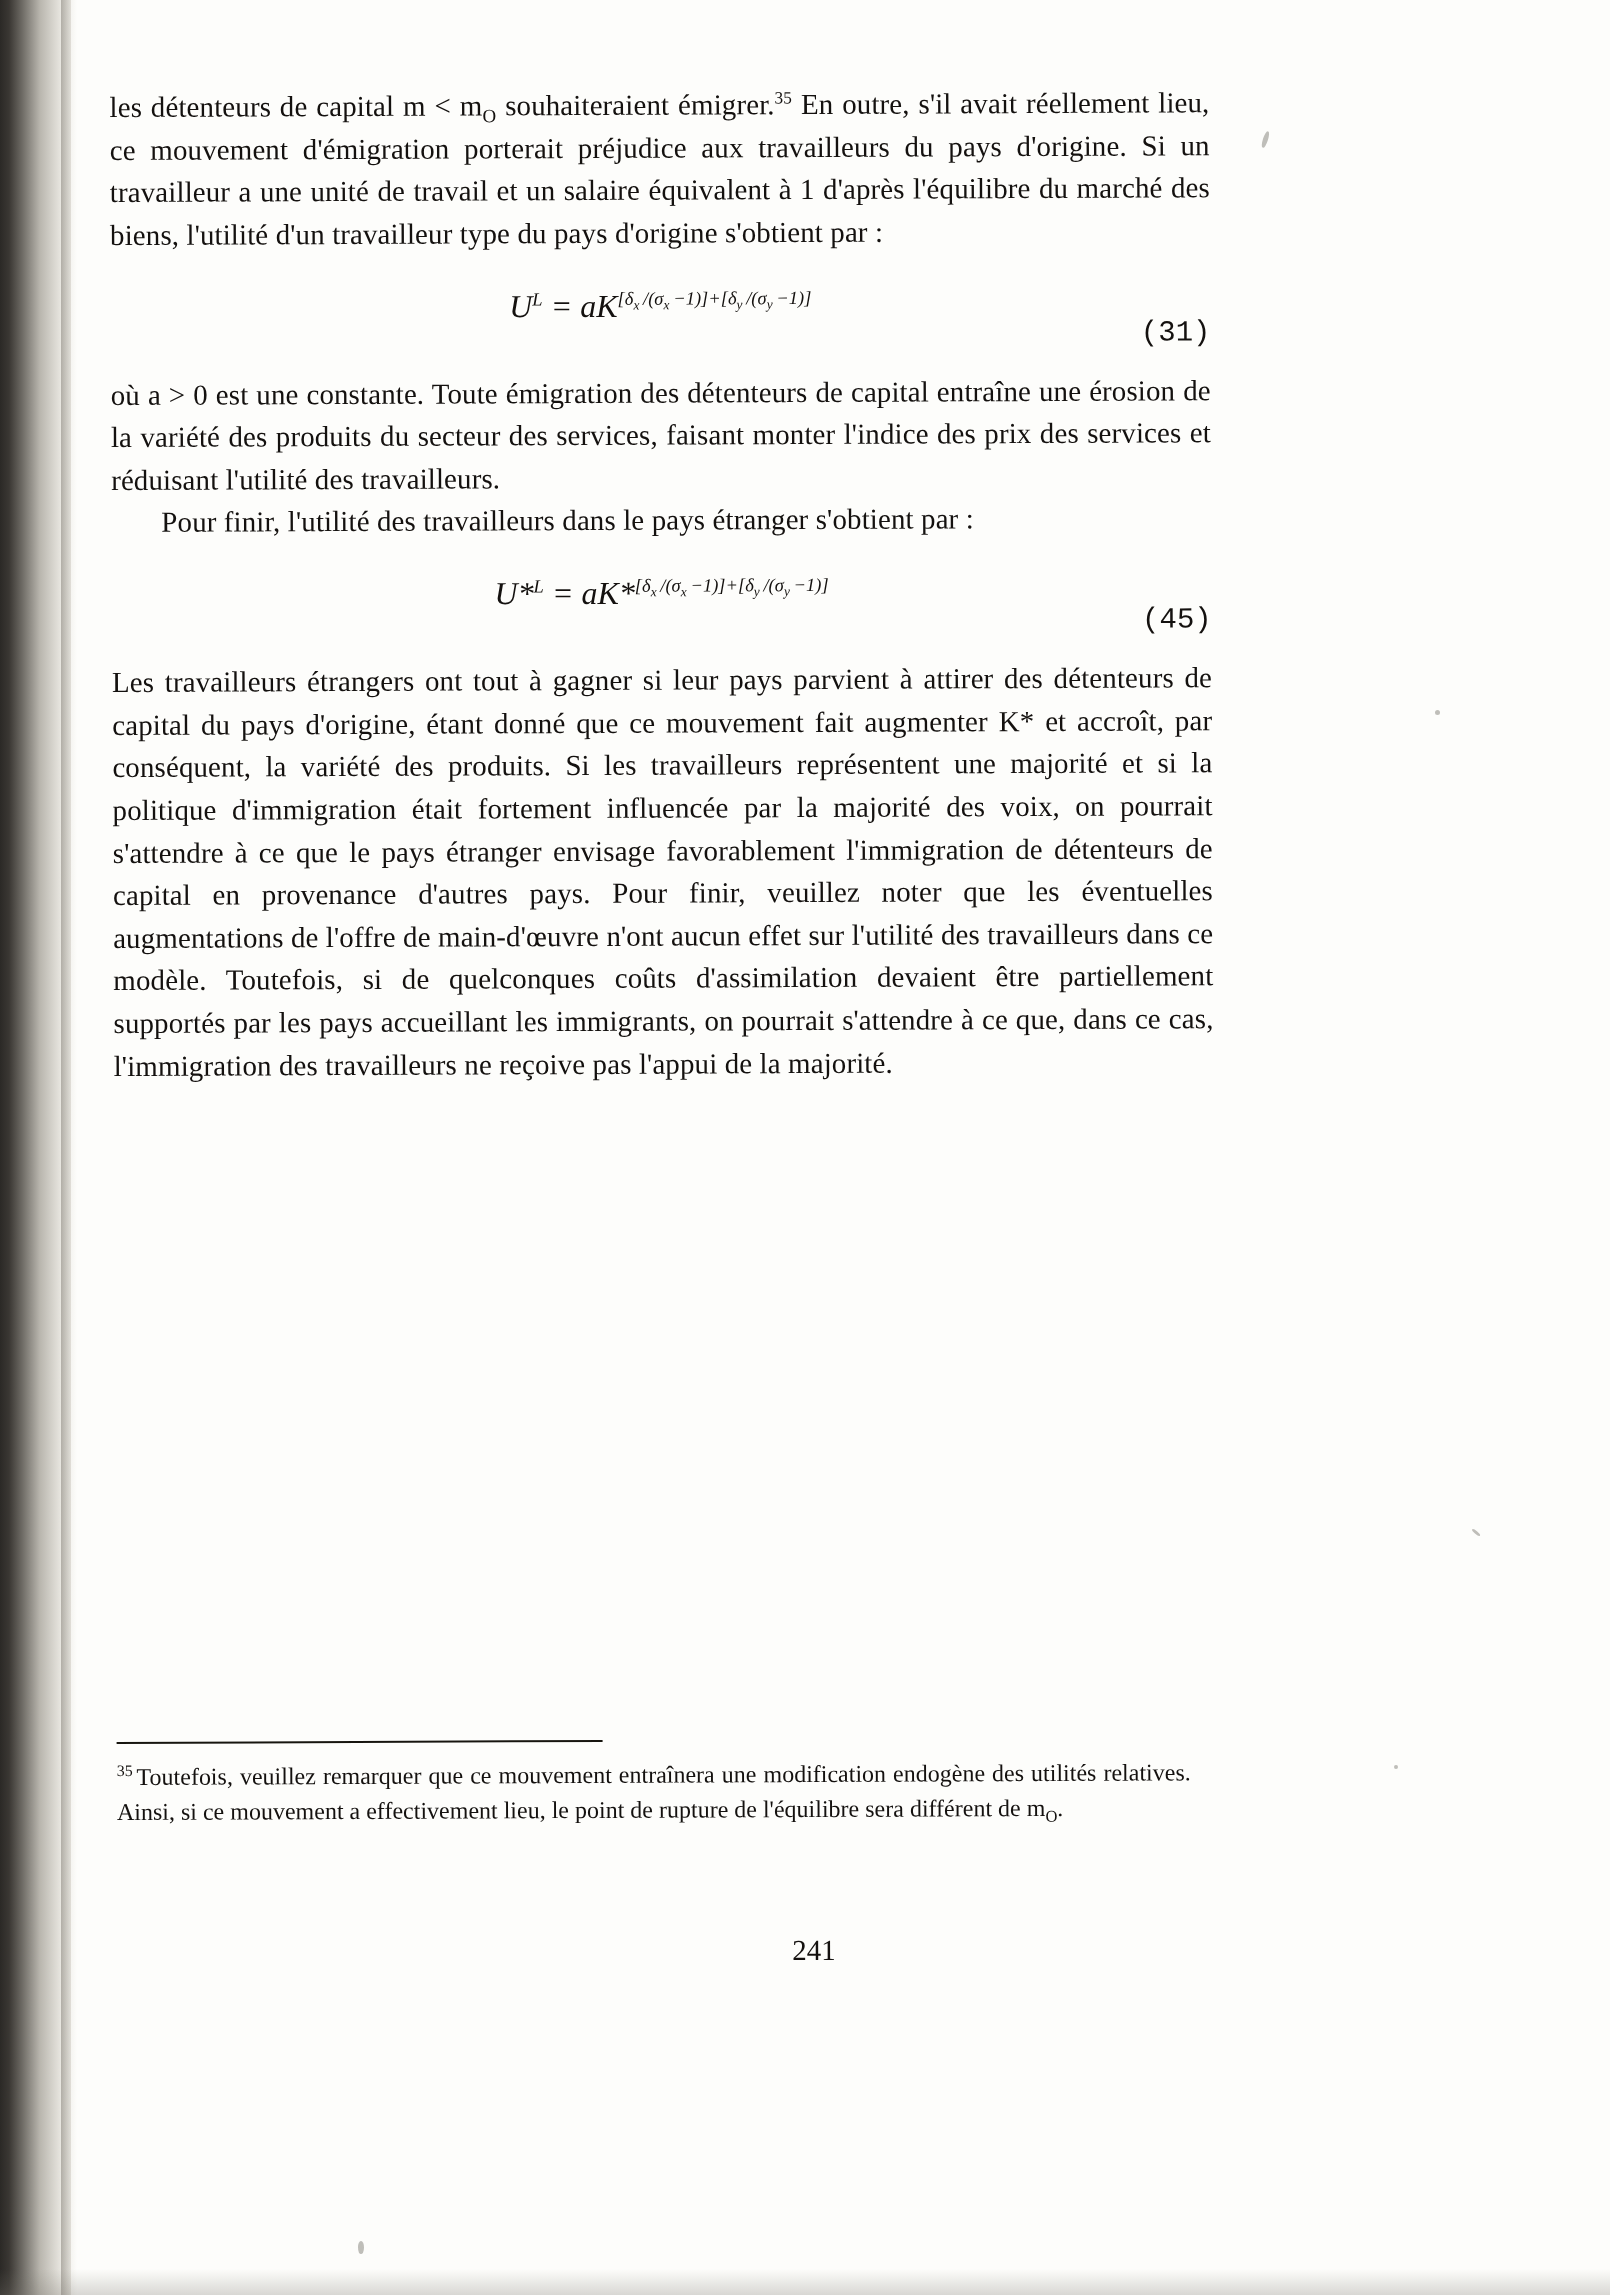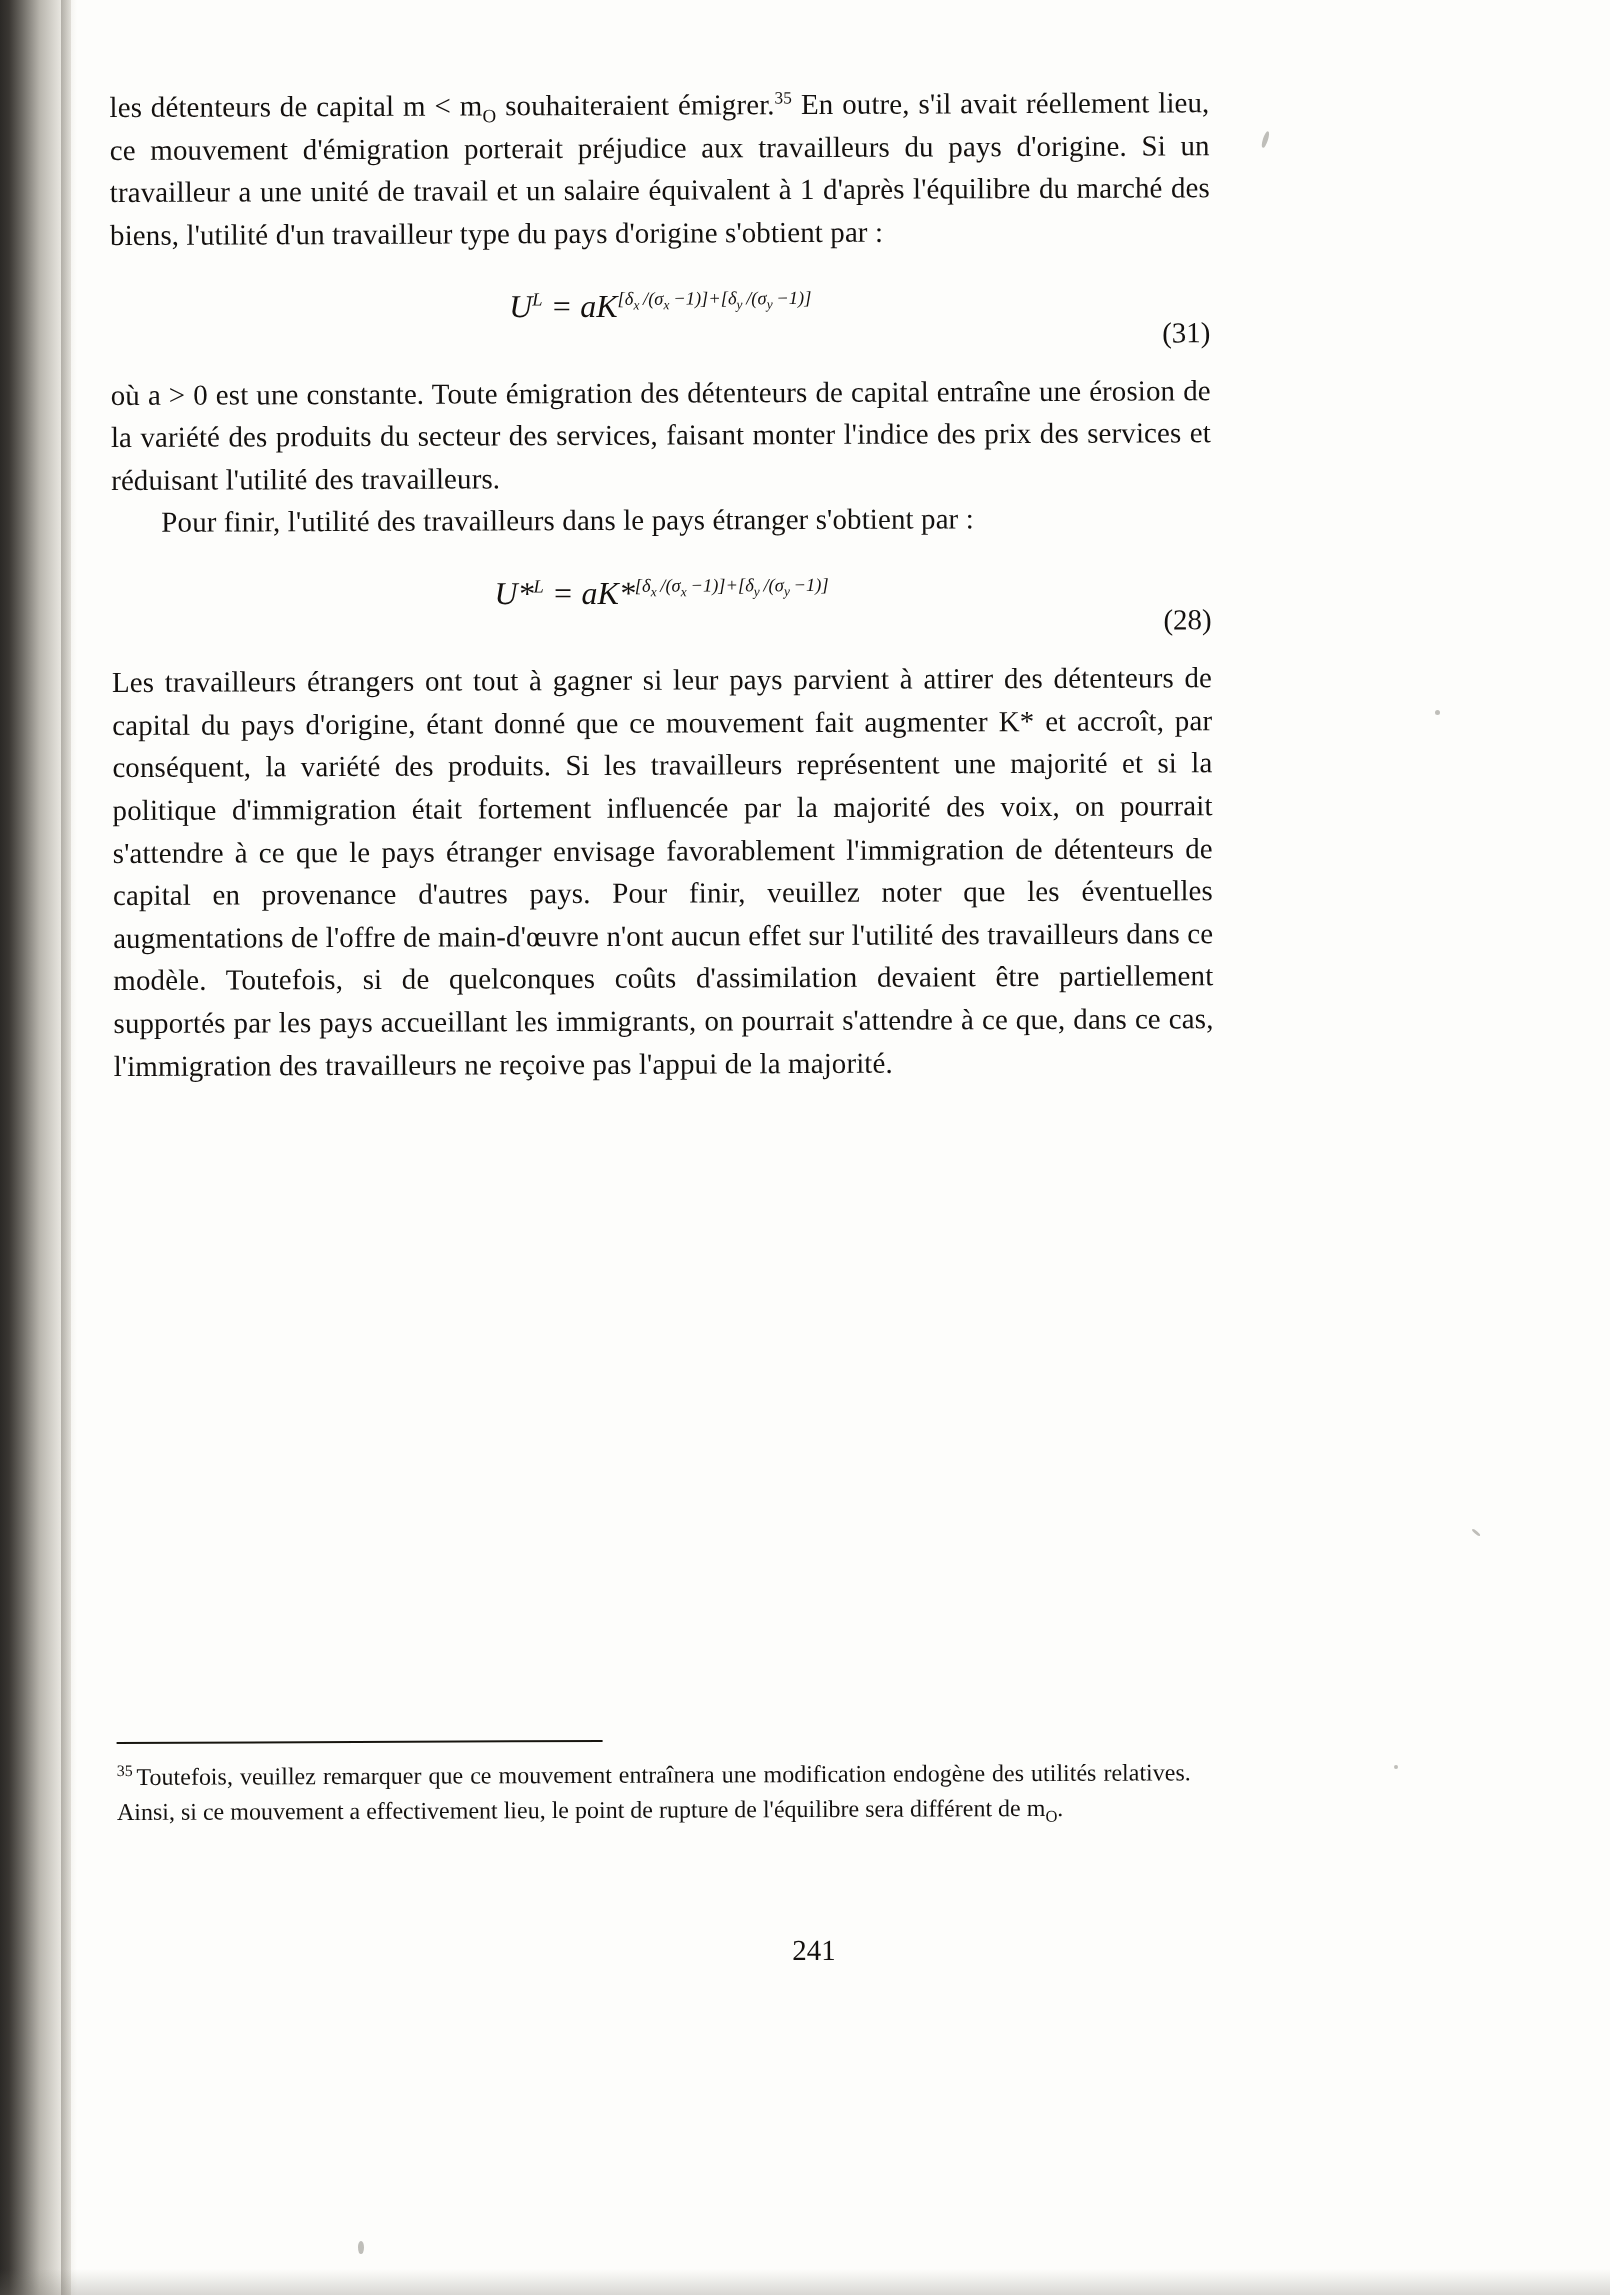--- a/index.html
+++ b/index.html
@@ -111,20 +111,21 @@
     font-size: 13.4px;
     vertical-align: sub;
     line-height: 0;
   }
   .eq-num {
     position: absolute;
     right: 0;
     bottom: -9px;
     font-size: 29px;
     font-style: normal;
+    font-family: Liberation Mono, monospace;
   }
 
   
   .footnote-zone {
     position: absolute;
     left: 109px;
     top: 1739px;
     width: 1074px;
   }
   .footnote-rule {
@@ -193,21 +194,21 @@
 
     <p class="body-par">où a &gt; 0 est une constante. Toute émigration des détenteurs de capital entraîne une érosion de la variété des produits du secteur des services, faisant monter l'indice des prix des services et réduisant l'utilité des travailleurs.</p>
 
     <p class="body-par indented">Pour finir, l'utilité des travailleurs dans le pays étranger s'obtient par :</p>
 
     <div class="equation-row">
       <div class="equation-body">
         <span>U*<span class="eq-exp">L</span></span>
         <span> = aK*<span class="eq-exp">[δ<span class="sub-i">x</span> /(σ<span class="sub-i">x</span> −1)]+[δ<span class="sub-i">y</span> /(σ<span class="sub-i">y</span> −1)]</span></span>
       </div>
-      <div class="eq-num">(28)</div>
+      <div class="eq-num">(45)</div>
     </div>
 
     <p class="body-par">Les travailleurs étrangers ont tout à gagner si leur pays parvient à attirer des détenteurs de capital du pays d'origine, étant donné que ce mouvement fait augmenter K* et accroît, par conséquent, la variété des produits. Si les travailleurs représentent une majorité et si la politique d'immigration était fortement influencée par la majorité des voix, on pourrait s'attendre à ce que le pays étranger envisage favorablement l'immigration de détenteurs de capital en provenance d'autres pays. Pour finir, veuillez noter que les éventuelles augmentations de l'offre de main-d'œuvre n'ont aucun effet sur l'utilité des travailleurs dans ce modèle. Toutefois, si de quelconques coûts d'assimilation devaient être partiellement supportés par les pays accueillant les immigrants, on pourrait s'attendre à ce que, dans ce cas, l'immigration des travailleurs ne reçoive pas l'appui de la majorité.</p>
 
   </div>
 
   <div class="footnote-zone">
     <div class="footnote-rule"></div>
     <p class="footnote-text"><span class="footnote-marker">35</span>Toutefois, veuillez remarquer que ce mouvement entraînera une modification endogène des utilités relatives. Ainsi, si ce mouvement a effectivement lieu, le point de rupture de l'équilibre sera différent de m<span class="fn-sub">O</span>.</p>
   </div>

